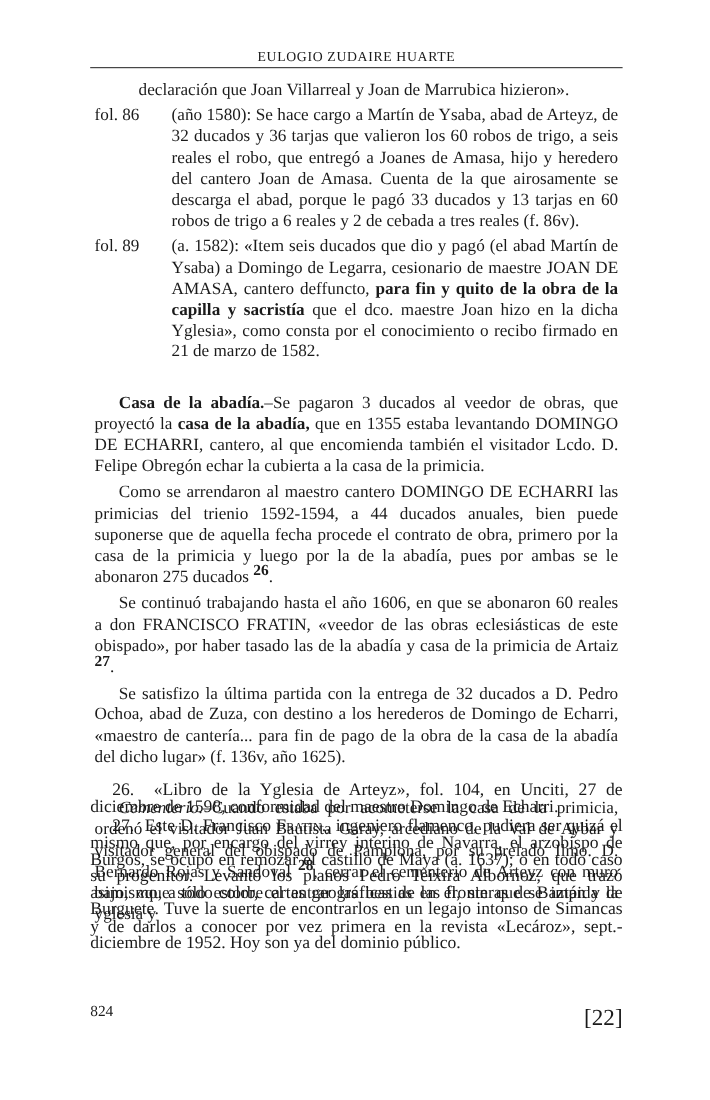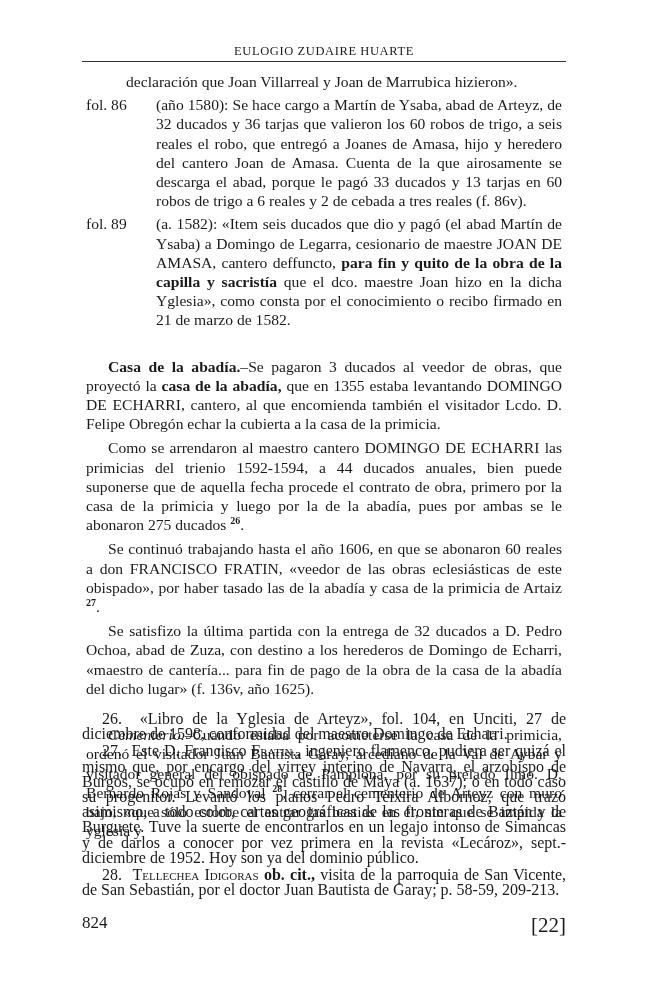--- a/index.html
+++ b/index.html
@@ -11,25 +11,25 @@
   .head-rule { position: absolute; top: 61px; left: 0; width: 484px; height: 0; border-top: 1px solid #333; }
   .body-text { position: absolute; top: 68px; left: 0; width: 484px; font-size: 15.6px; line-height: 19.2px; }
   .body-text p { margin: 4px; text-align: justify; }
   .indent { text-indent: 22px; }
   .gap-s { margin-top: 5px !important; }
   .gap-l { margin-top: 27px !important; }
   .fol-block { position: relative; padding-left: 70px; text-align: justify; margin-top: 3px !important; }
   .fol-block .fol-label { position: absolute; left: 0; top: 0; }
   .b { font-weight: bold; }
   .i { font-style: italic; }
-  sup { font-size: 10px; font-weight: bold; vertical-align: 6px; line-height: 0; }
+  sup { font-size: 14px; font-weight: bold; vertical-align: 6px; line-height: 0; }
   .notes { position: absolute; top: 711px; left: 0; width: 484px; font-size: 16px; line-height: 15.2px; }
   .notes p { margin: 0 0 2px 0; text-align: justify; text-indent: 20px; }
   .sc { font-variant: small-caps; }
-  .folio-left { position: absolute; top: 913px; left: 0; font-size: 17px; }
+  .folio-left { position: absolute; top: 913px; left: 0; font-size: 14px; }
   .folio-right { position: absolute; top: 913px; right: 0; font-size: 21px; }
 </style>
 </head>
 <body>
 
 <div class="page">
   <div class="running-head">EULOGIO ZUDAIRE HUARTE</div>
   <div class="head-rule"></div>
 
   <div class="body-text">
@@ -52,18 +52,17 @@
     <p class="indent gap-s"><span>Se continuó trabajando hasta el año 1606, en que se abonaron 60 reales a don FRANCISCO FRATIN, «veedor de las obras eclesiásticas de este obispado», por haber tasado las de la abadía y casa de la primicia de Artaiz</span> <sup>27</sup>.</p>
 
     <p class="indent gap-s">Se satisfizo la última partida con la entrega de 32 ducados a D. Pedro Ochoa, abad de Zuza, con destino a los herederos de Domingo de Echarri, «maestro de cantería... para fin de pago de la obra de la casa de la abadía del dicho lugar» (f. 136v, año 1625).</p>
 
     <p class="indent gap-l"><span class="i">Cementerio.</span><span>–Cuando estaba por acometerse la casa de la primicia, ordenó el visitador Juan Bautista Garay, arcediano de la Val de Aybar y visitador general del obispado de Pamplona, por su prelado Ilmo. D. Bernardo Rojas y Sandoval</span> <sup>28</sup><span>, cerrar el cementerio de Arteyz con muro bajo, «que sólo estorbe el entrar las bestias en él, sin que se impida la yglesia y</span></p>
   </div>
 
   <div class="notes">
     <p><span>26.</span>&nbsp; <span>«Libro de la Yglesia de Arteyz», fol. 104, en Unciti, 27 de diciembre de 1598, conformidad del maestro Domingo de Echarri.</span></p>
     <p><span>27.</span>&nbsp; <span>Este D. Francisco </span><span class="sc">Fratin</span><span>., ingeniero flamenco, pudiera ser quizá el mismo que, por encargo del virrey interino de Navarra, el arzobispo de Burgos, se ocupó en remozar el castillo de Maya (a. 1637); o en todo caso su progenitor. Levantó los planos Pedro Teixira Albornoz, que trazó asimismo, a todo color, cartas geográficas de las fronteras de Baztán y de Burguete. Tuve la suerte de encontrarlos en un legajo intonso de Simancas y de darlos a conocer por vez primera en la revista «Lecároz», sept.-diciembre de 1952. Hoy son ya del dominio público.</span></p>
-    <p><span>28.</span>&nbsp; <span class="sc">Tellechea Idigoras</span> <span class="b">ob. cit.,</span><span> visita de la parroquia de San Vicente, de San Sebastián, por el doctor Juan Bautista de Garay; p. 58-59, 209-213.</span></p>
   </div>
 
   <div class="folio-left">824</div>
   <div class="folio-right">[22]</div>
 </div>
 
 </body></html>

